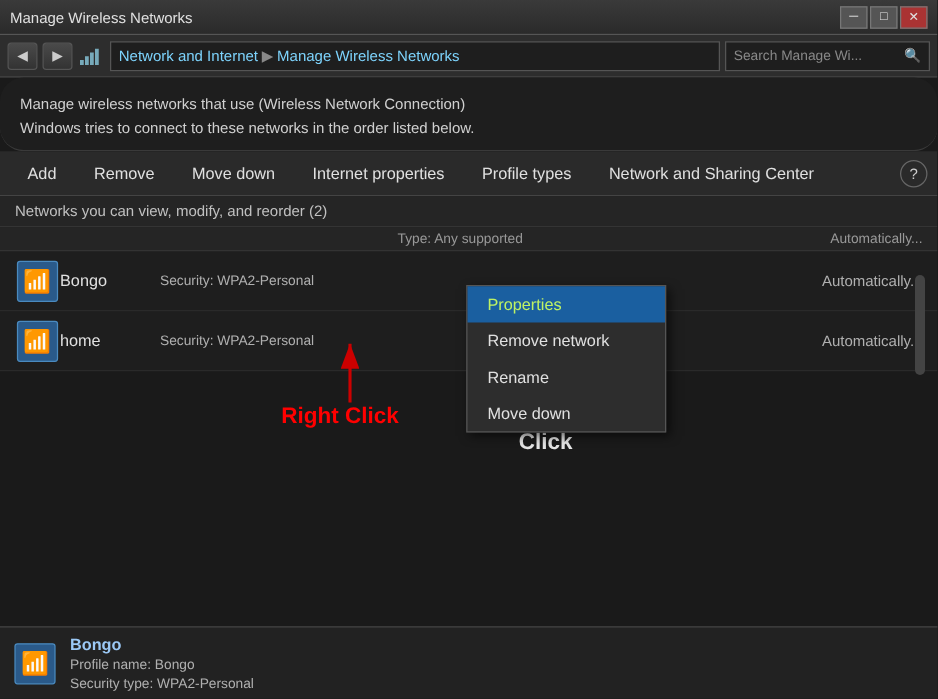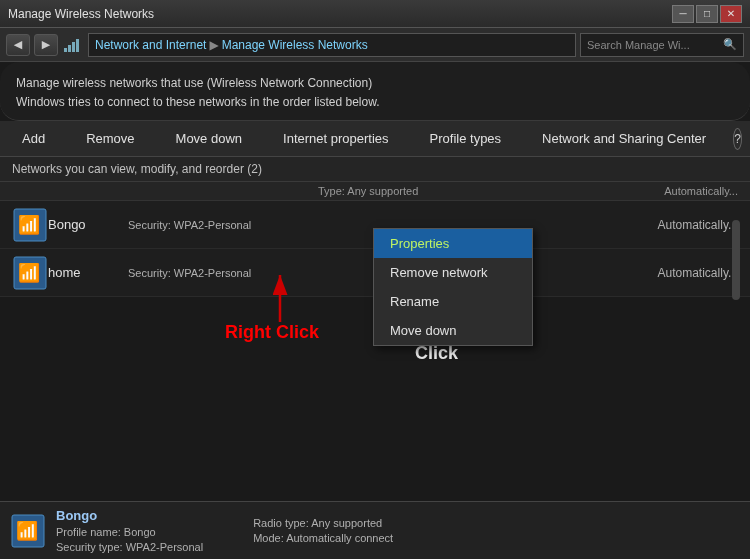--- a/index.html
+++ b/index.html
@@ -111,21 +111,21 @@
       line-height: 1.6;
     }
 
     
     .toolbar {
       background: #2a2a2a;
       height: 36px;
       display: flex;
       align-items: center;
       padding: 0 8px;
-      gap: 13px;
+      gap: 2px;
       border-bottom: 1px solid #444;
     }
     .toolbar-item {
       padding: 6px 14px;
       color: #e0e0e0;
       font-size: 13px;
       cursor: pointer;
       white-space: nowrap;
     }
     .toolbar-help {
@@ -415,19 +415,15 @@
     <svg width="36" height="36" viewBox="0 0 36 36">
       <rect x="2" y="2" width="32" height="32" rx="2" fill="#2a5a8a" stroke="#4a8abf" stroke-width="1"></rect>
       <text x="18" y="24" text-anchor="middle" font-size="18" fill="#7abcff">📶</text>
     </svg>
   </div>
   <div class="status-info">
     <span class="status-name">Bongo</span>
     <span class="status-detail">Profile name: Bongo</span>
     <span class="status-detail">Security type: WPA2-Personal</span>
   </div>
-  <div class="status-right">
-    <span class="status-right-line">Radio type: Any supported</span>
-    <span class="status-right-line">Mode: Automatically connect</span>
-  </div>
 </div>
 
 <div class="scroll-indicator"></div>
 
 </body></html>

